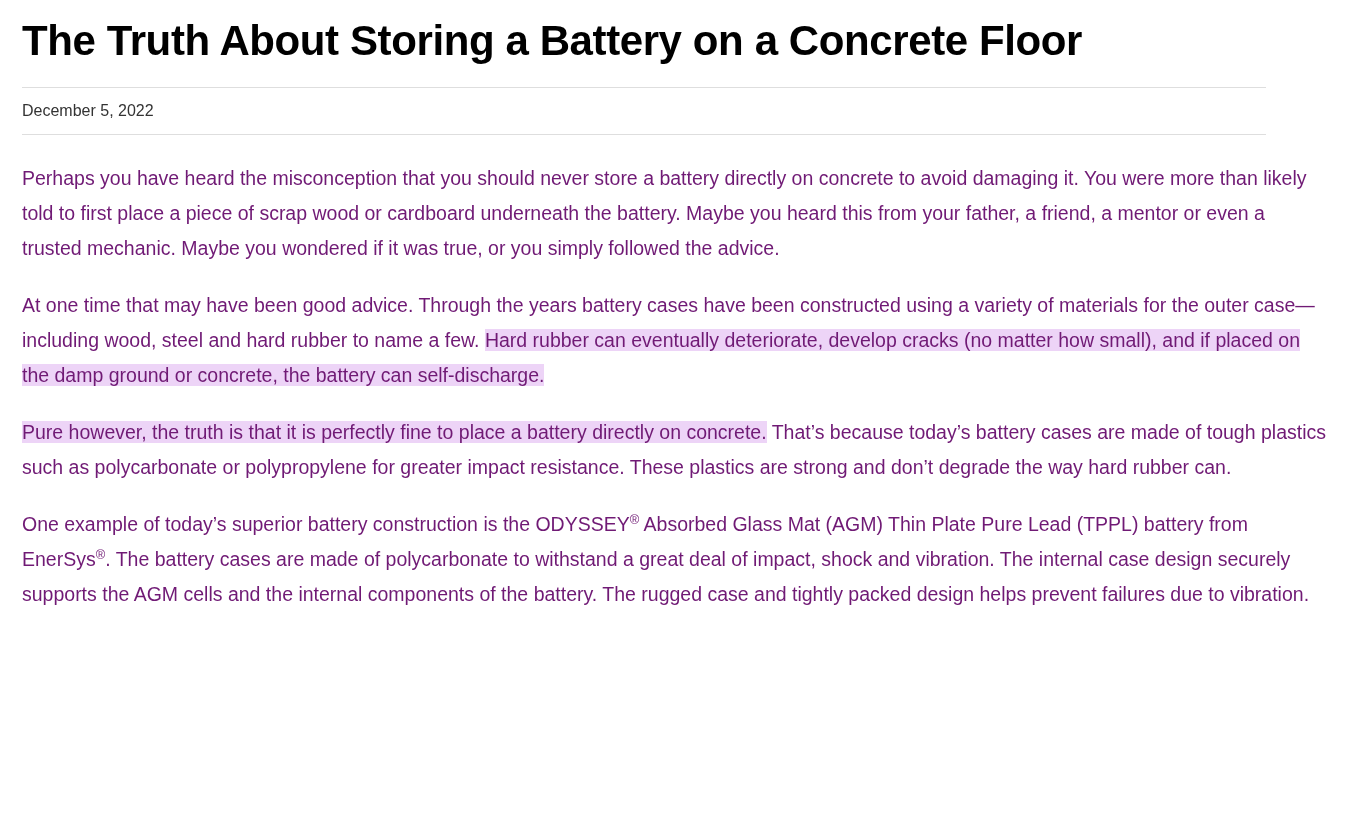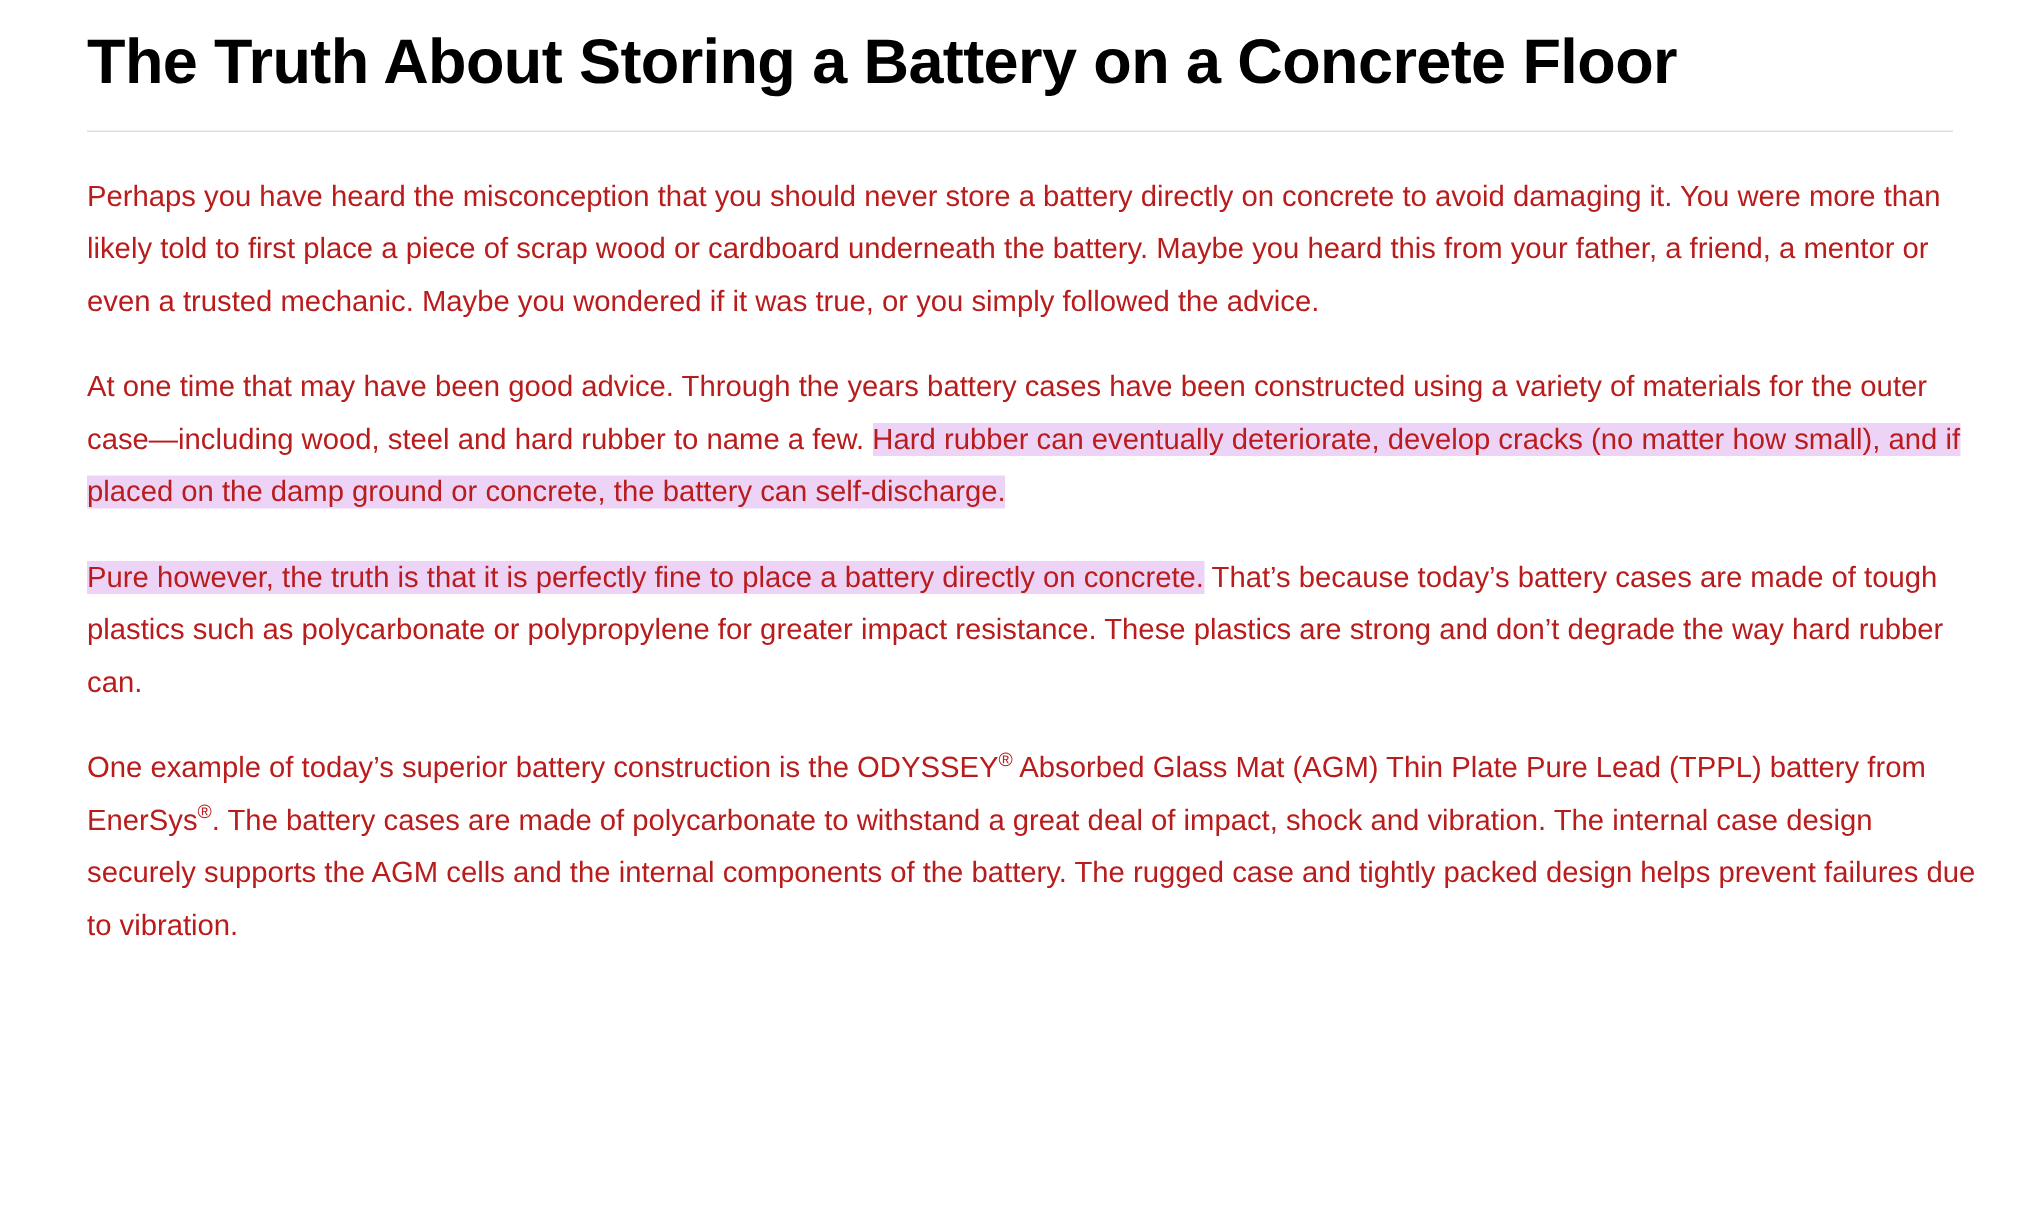--- a/index.html
+++ b/index.html
@@ -10,21 +10,20 @@
   body {
     width: 1348px;
     height: 814px;
     overflow: hidden;
     font-family: "Liberation Sans", sans-serif;
     color: #1a1a1a;
   }
   .page {
     padding: 0 22px;
     box-sizing: border-box;
-    margin-left: 36px;
   }
   .article-title {
     font-size: 42px;
     line-height: 1.17;
     font-weight: bold;
     letter-spacing: -0.4px;
     margin: 16px 0 0 0;
     color: #000000;
     max-width: 1260px;
   }
@@ -38,21 +37,21 @@
     color: #333333;
     padding: 14px 0 14px 0;
     width: 1244px;
     border-bottom: 1px solid #dedede;
     box-sizing: border-box;
   }
   .article-body {
     margin-top: 26px;
     font-size: 19.5px;
     line-height: 35px;
-    color: #b91c1c;
+    color: #701a75;
     max-width: 1312px;
   }
   .article-body p {
     margin: 0 0 22px 0;
   }
   .hl {
     background: #edd4f7;
   }
   sup {
     font-size: 0.66em;
@@ -62,20 +61,21 @@
 </style>
 </head>
 <body>
 
 <div class="page">
 
   <h1 class="article-title">The Truth About Storing a Battery on a Concrete Floor</h1>
 
   <div class="meta-divider"></div>
 
+  <div class="article-date">December 5, 2022</div>
 
   <div class="article-body">
 
     <p>Perhaps you have heard the misconception that you should never store a battery directly on concrete to avoid damaging it. You were more than likely told to first place a piece of scrap wood or cardboard underneath the battery. Maybe you heard this from your father, a friend, a mentor or even a trusted mechanic. Maybe you wondered if it was true, or you simply followed the advice.</p>
 
     <p><span>At one time that may have been good advice. Through the years battery cases have been constructed using a variety of materials for the outer case—including wood, steel and hard rubber to name a few. </span><span class="hl">Hard rubber can eventually deteriorate, develop cracks (no matter how small), and if placed on the damp ground or concrete, the battery can self-discharge.</span></p>
 
     <p><span class="hl">Pure however, the truth is that it is perfectly fine to place a battery directly on concrete.</span><span> That’s because today’s battery cases are made of tough plastics such as polycarbonate or polypropylene for greater impact resistance. These plastics are strong and don’t degrade the way hard rubber can.</span></p>
 
     <p><span>One example of today’s superior battery construction is the ODYSSEY</span><sup>®</sup><span> Absorbed Glass Mat (AGM) Thin Plate Pure Lead (TPPL) battery from EnerSys</span><sup>®</sup><span>. The battery cases are made of polycarbonate to withstand a great deal of impact, shock and vibration. The internal case design securely supports the AGM cells and the internal components of the battery. The rugged case and tightly packed design helps prevent failures due to vibration.</span></p>

